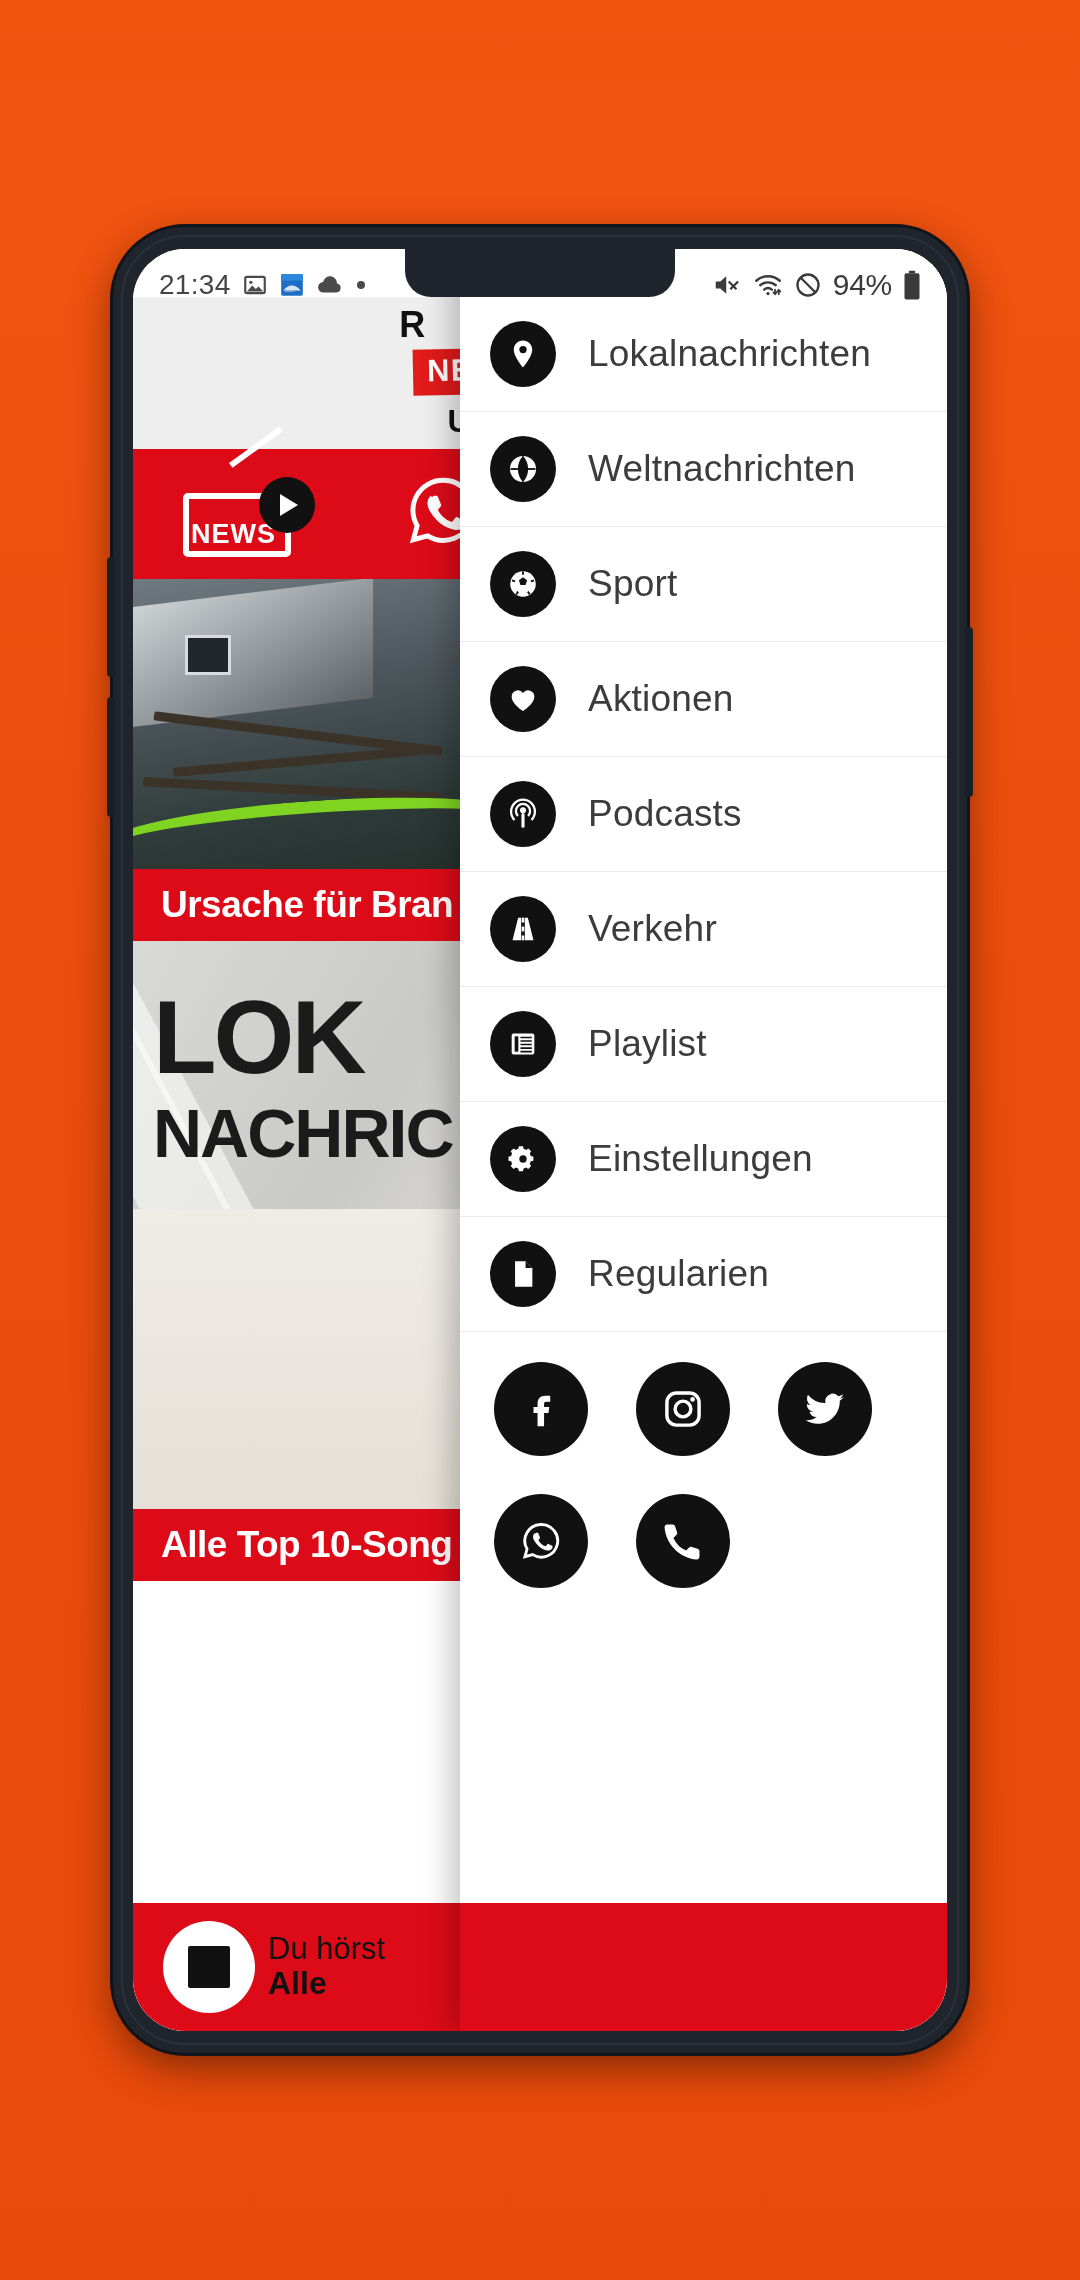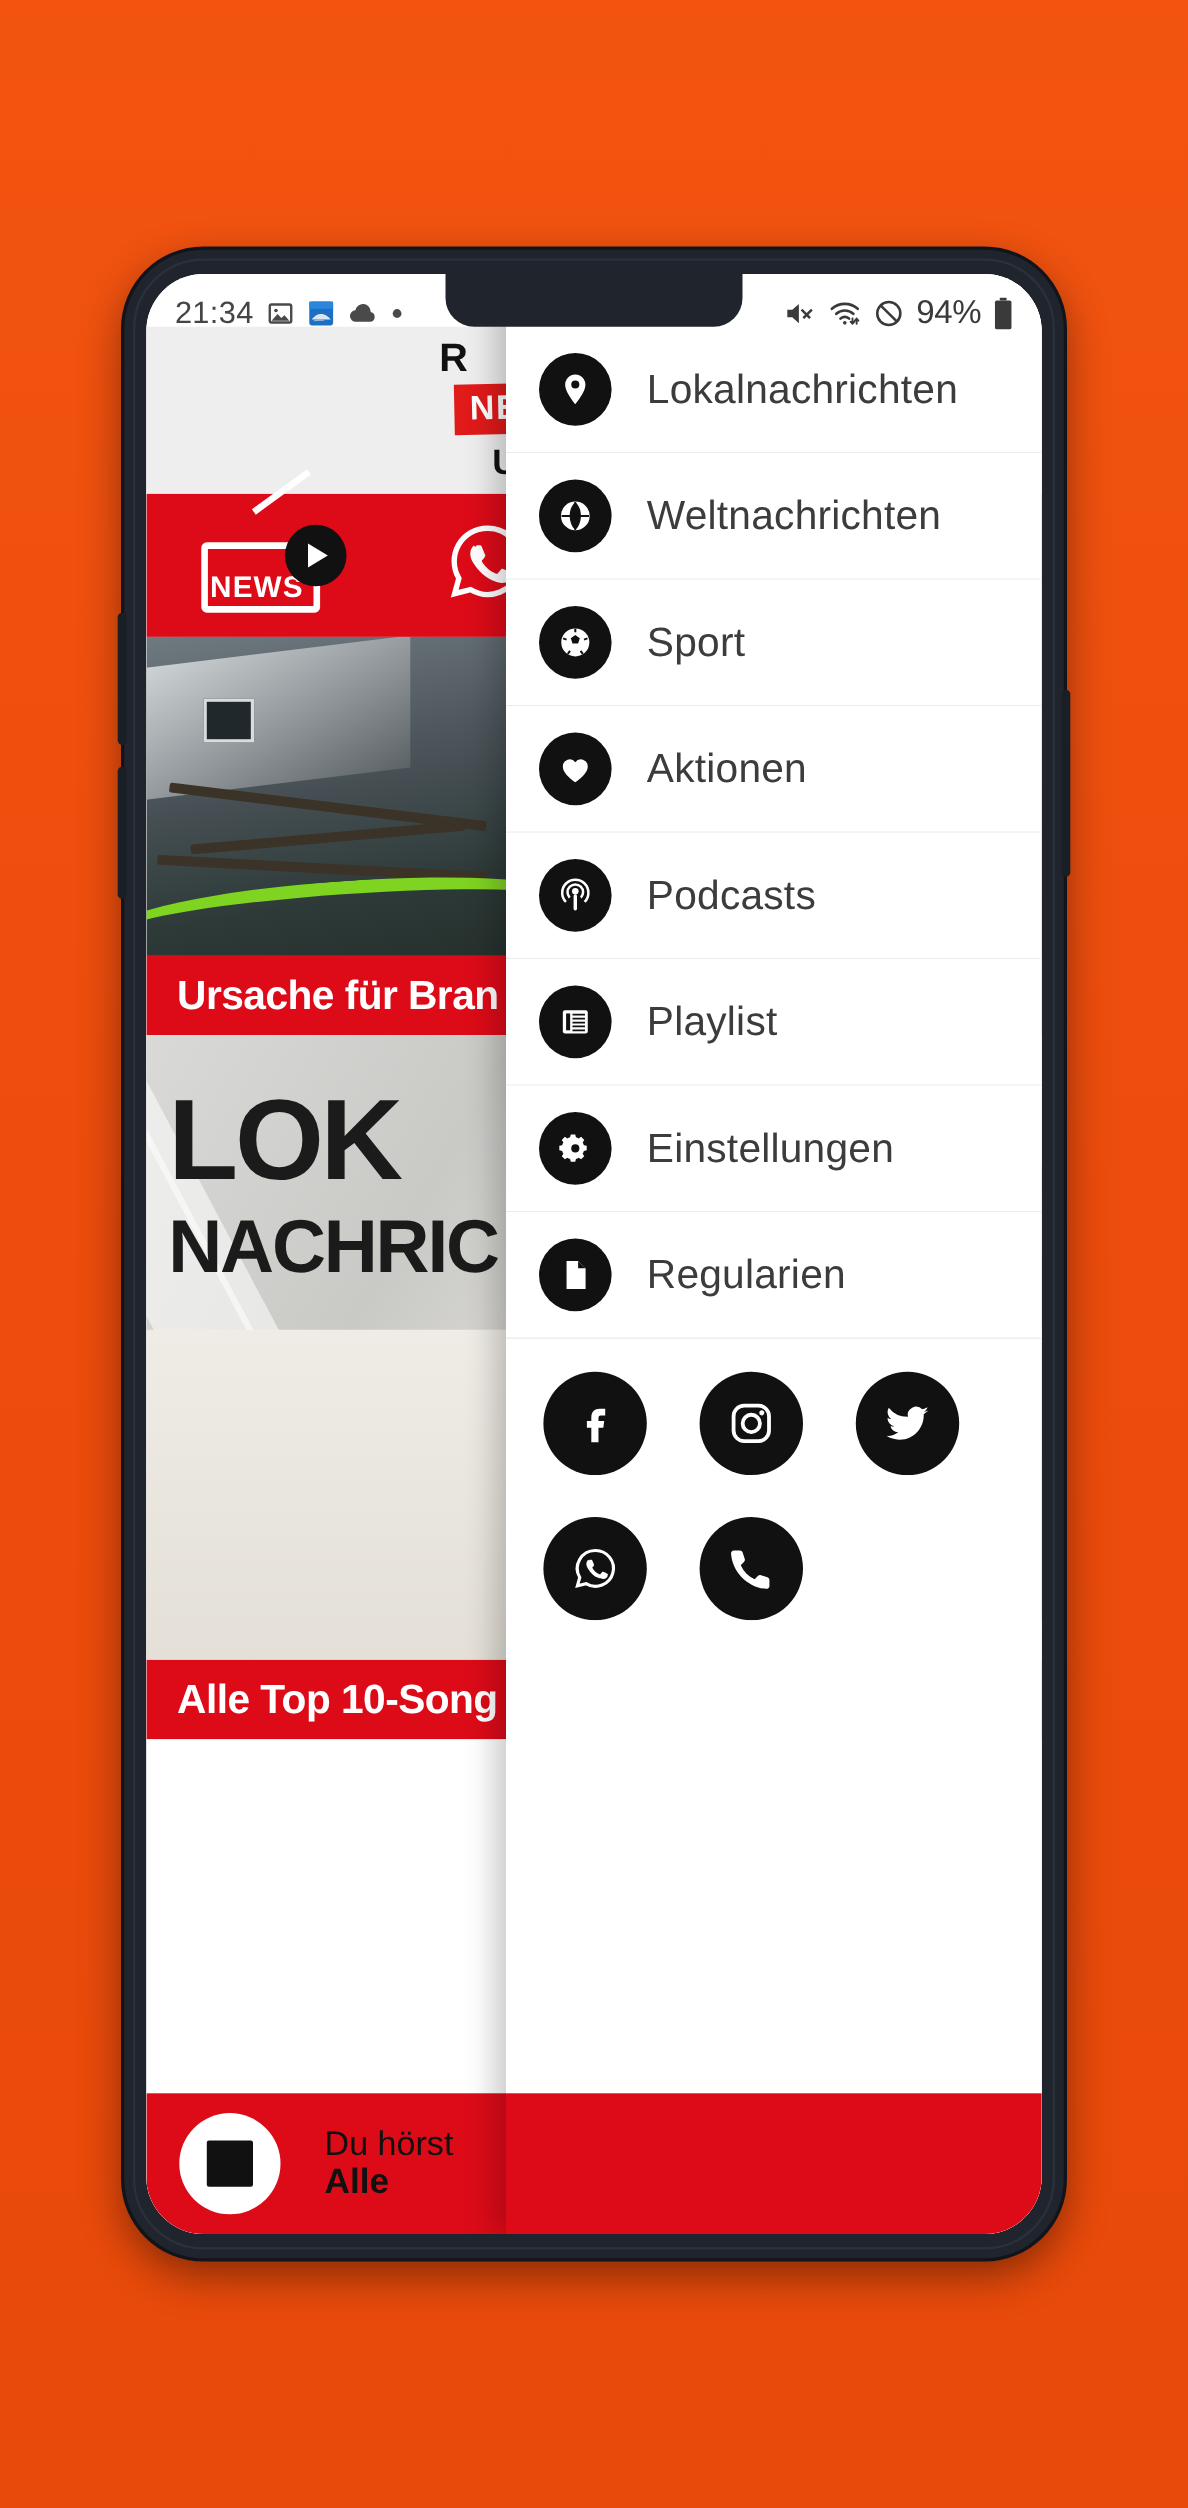--- a/index.html
+++ b/index.html
@@ -214,21 +214,21 @@
     background: #dd0b18;
     display: flex; align-items: center; padding: 0 30px;
     z-index: 30;
   }
   .player-stop {
     width: 92px; height: 92px; border-radius: 50%;
     background: #fff; flex: 0 0 auto;
     display: flex; align-items: center; justify-content: center;
   }
   .player-stop span { width: 42px; height: 42px; background: #111; border-radius: 2px; }
-  .player-meta { margin-left: 40px; color: #111; line-height: 1.12; }
+  .player-meta { margin-left: 13px; color: #111; line-height: 1.12; }
   .pm-1 { font-size: 31px; }
   .pm-2 { font-size: 32px; font-weight: bold; }
   .player-chevron { margin-left: auto; }
 
   
   #drawer {
     position: absolute;
     top: 0; right: 0; bottom: 0;
     width: 487px;
     background: #ffffff;
@@ -406,20 +406,31 @@
             <svg width="34" height="34" viewBox="0 0 24 24" fill="none" stroke="#fff" stroke-width="1.6">
               <circle cx="12" cy="9.4" r="2.1" fill="#fff" stroke="none"></circle>
               <path d="M8.4 13.4a5 5 0 117.2 0"></path>
                 <path d="M6 16.2a8.4 8.4 0 1112 0"></path>
               <path d="M12 12.4v8.2" stroke-width="2.2" stroke-linecap="round"></path>
             </svg>
           </span>
           <span class="nav-label">Podcasts</span>
         </div>
 
+        <div class="nav-item">
+          <span class="nav-ico">
+            <svg width="34" height="34" viewBox="0 0 24 24" fill="#fff">
+                <path d="M8.6 4h2.1v16H4.6zM13.3 4h2.1l4 16h-6.1z"></path>
+                <rect x="11.1" y="4" width="1.8" height="3.4"></rect>
+                <rect x="11.1" y="10.3" width="1.8" height="3.4"></rect>
+                <rect x="11.1" y="16.6" width="1.8" height="3.4"></rect>
+              </svg>
+          </span>
+          <span class="nav-label">Verkehr</span>
+        </div>
 
         <div class="nav-item">
           <span class="nav-ico">
             <svg width="34" height="34" viewBox="0 0 24 24" fill="#fff">
                 <rect x="4" y="4.6" width="16" height="14.8" rx="1.4"></rect>
                 <rect x="6.1" y="6.6" width="2.6" height="10.8" fill="#111"></rect>
                 <path d="M10.2 7.4h8M10.2 9.9h8M10.2 12.4h8M10.2 14.9h8M10.2 17.4h8" stroke="#111" stroke-width="1.1"></path>
               </svg>
           </span>
           <span class="nav-label">Playlist</span>

